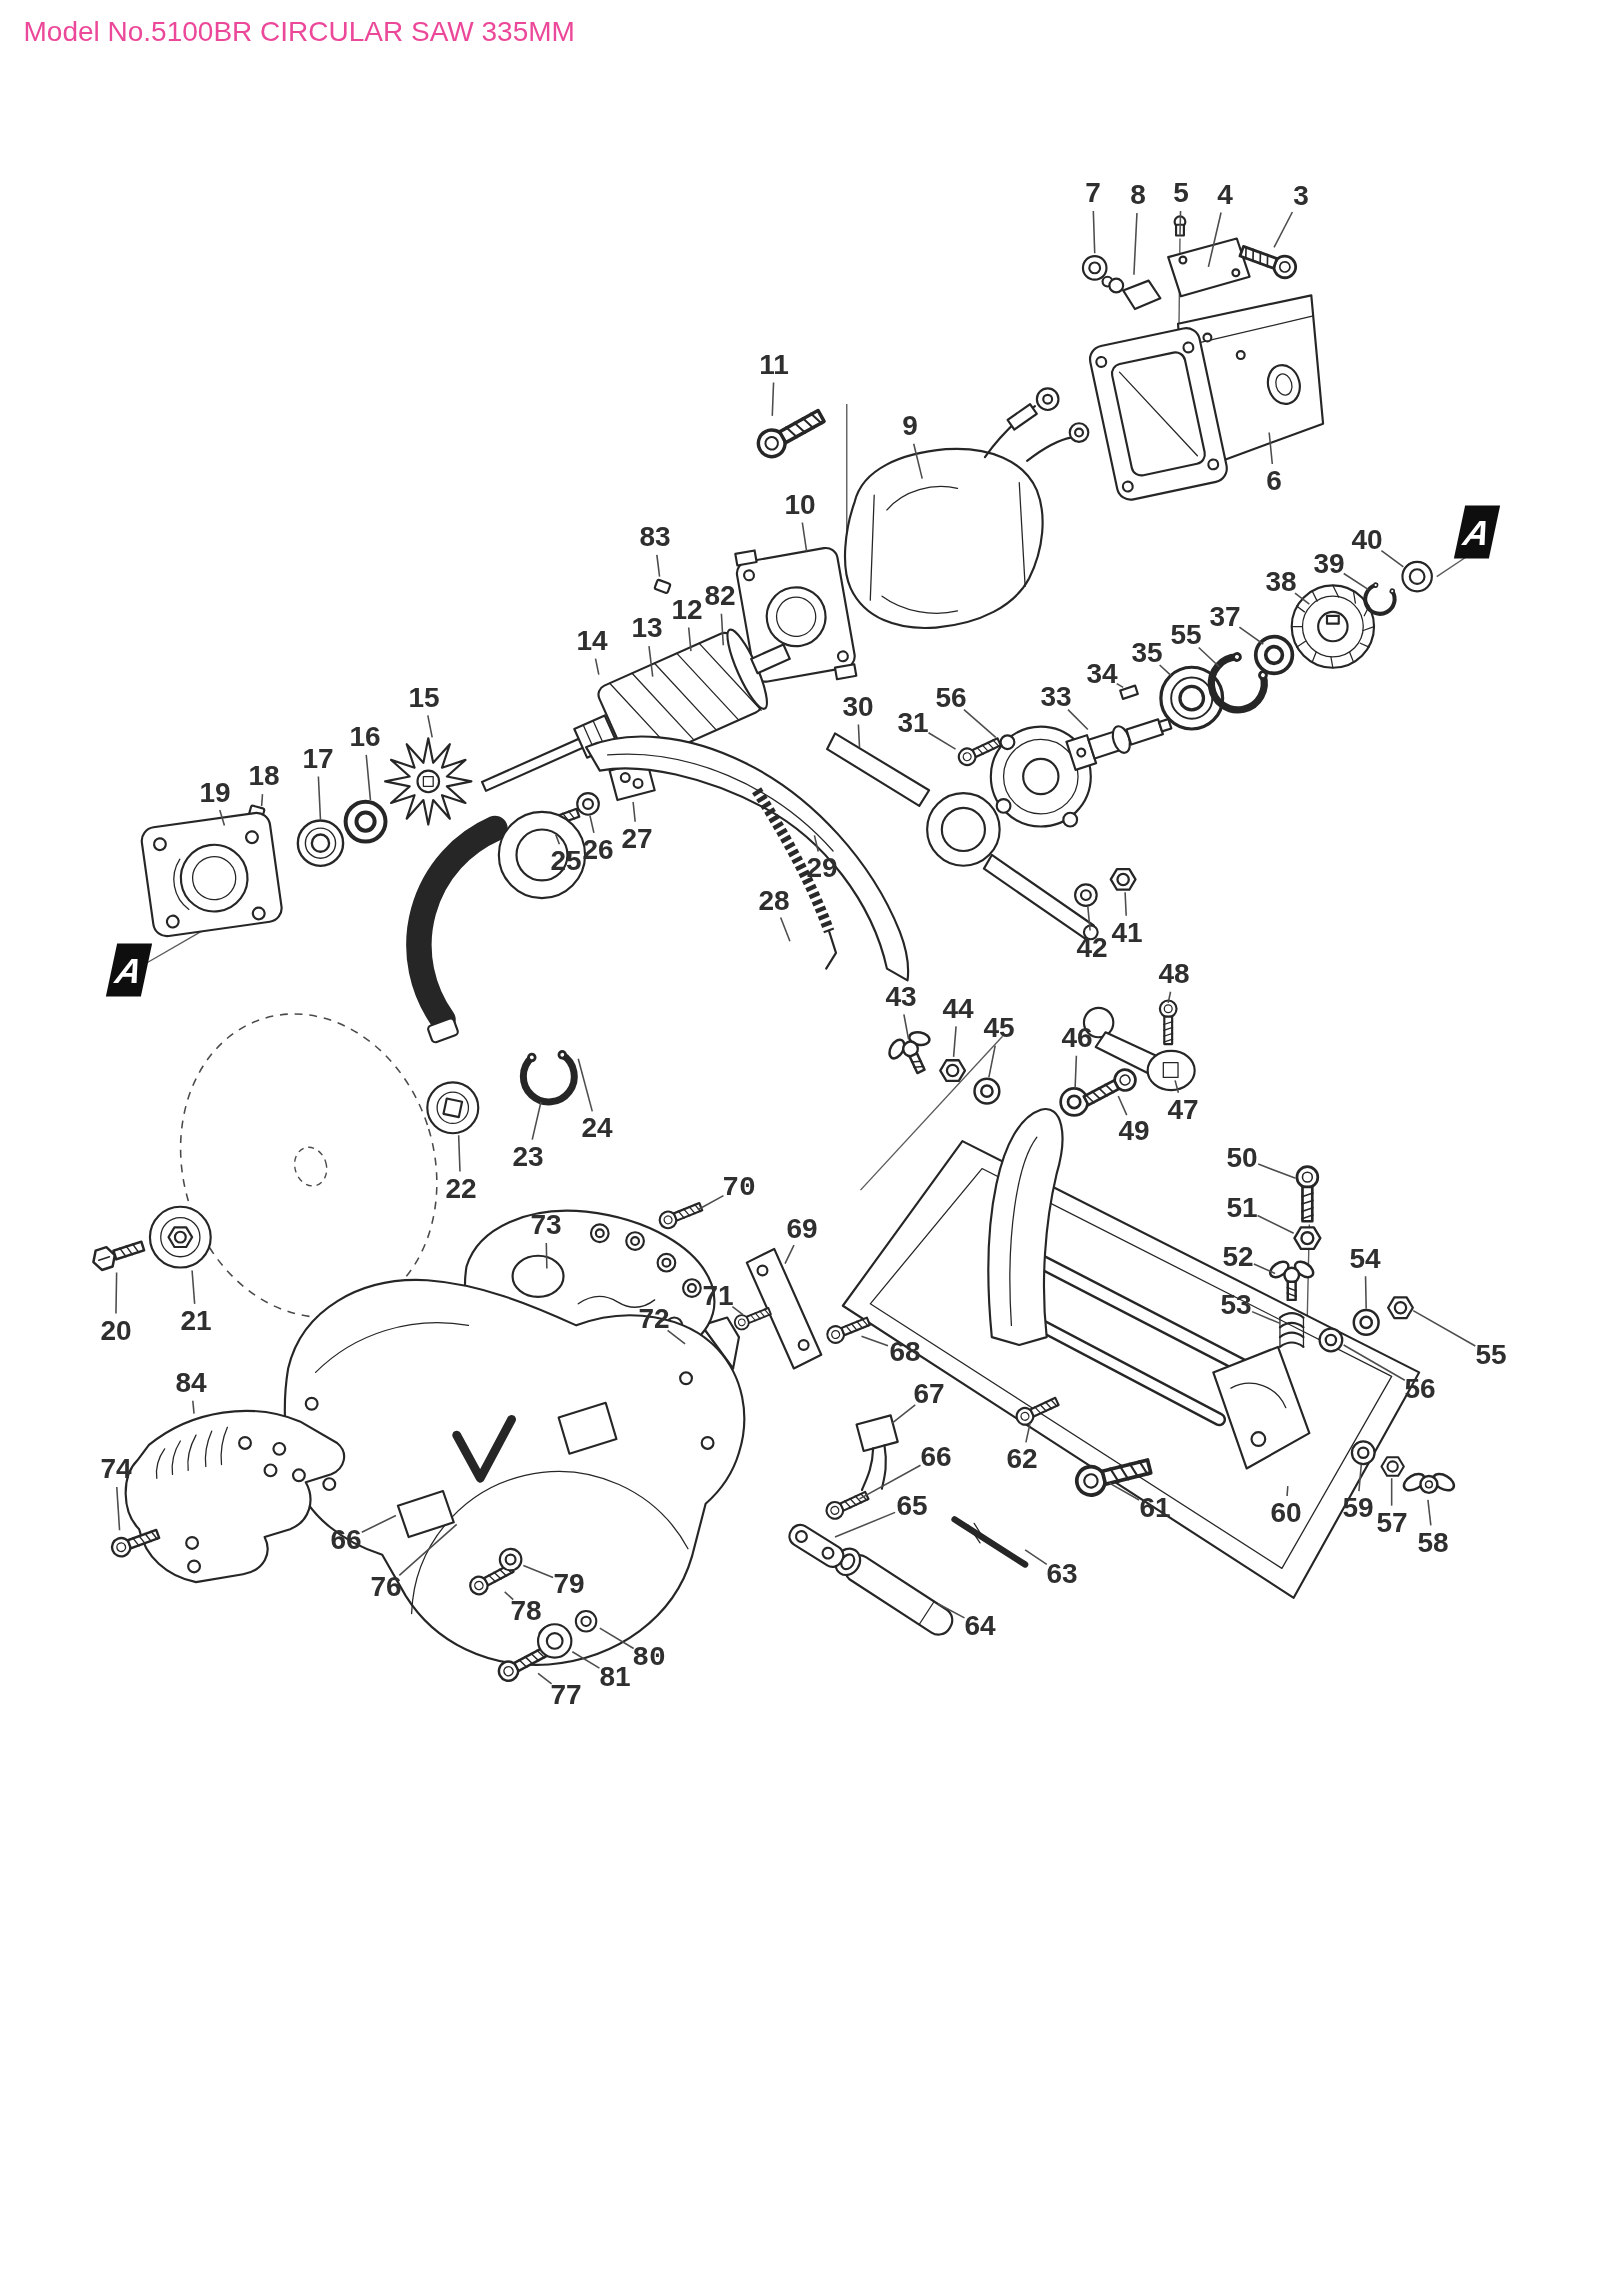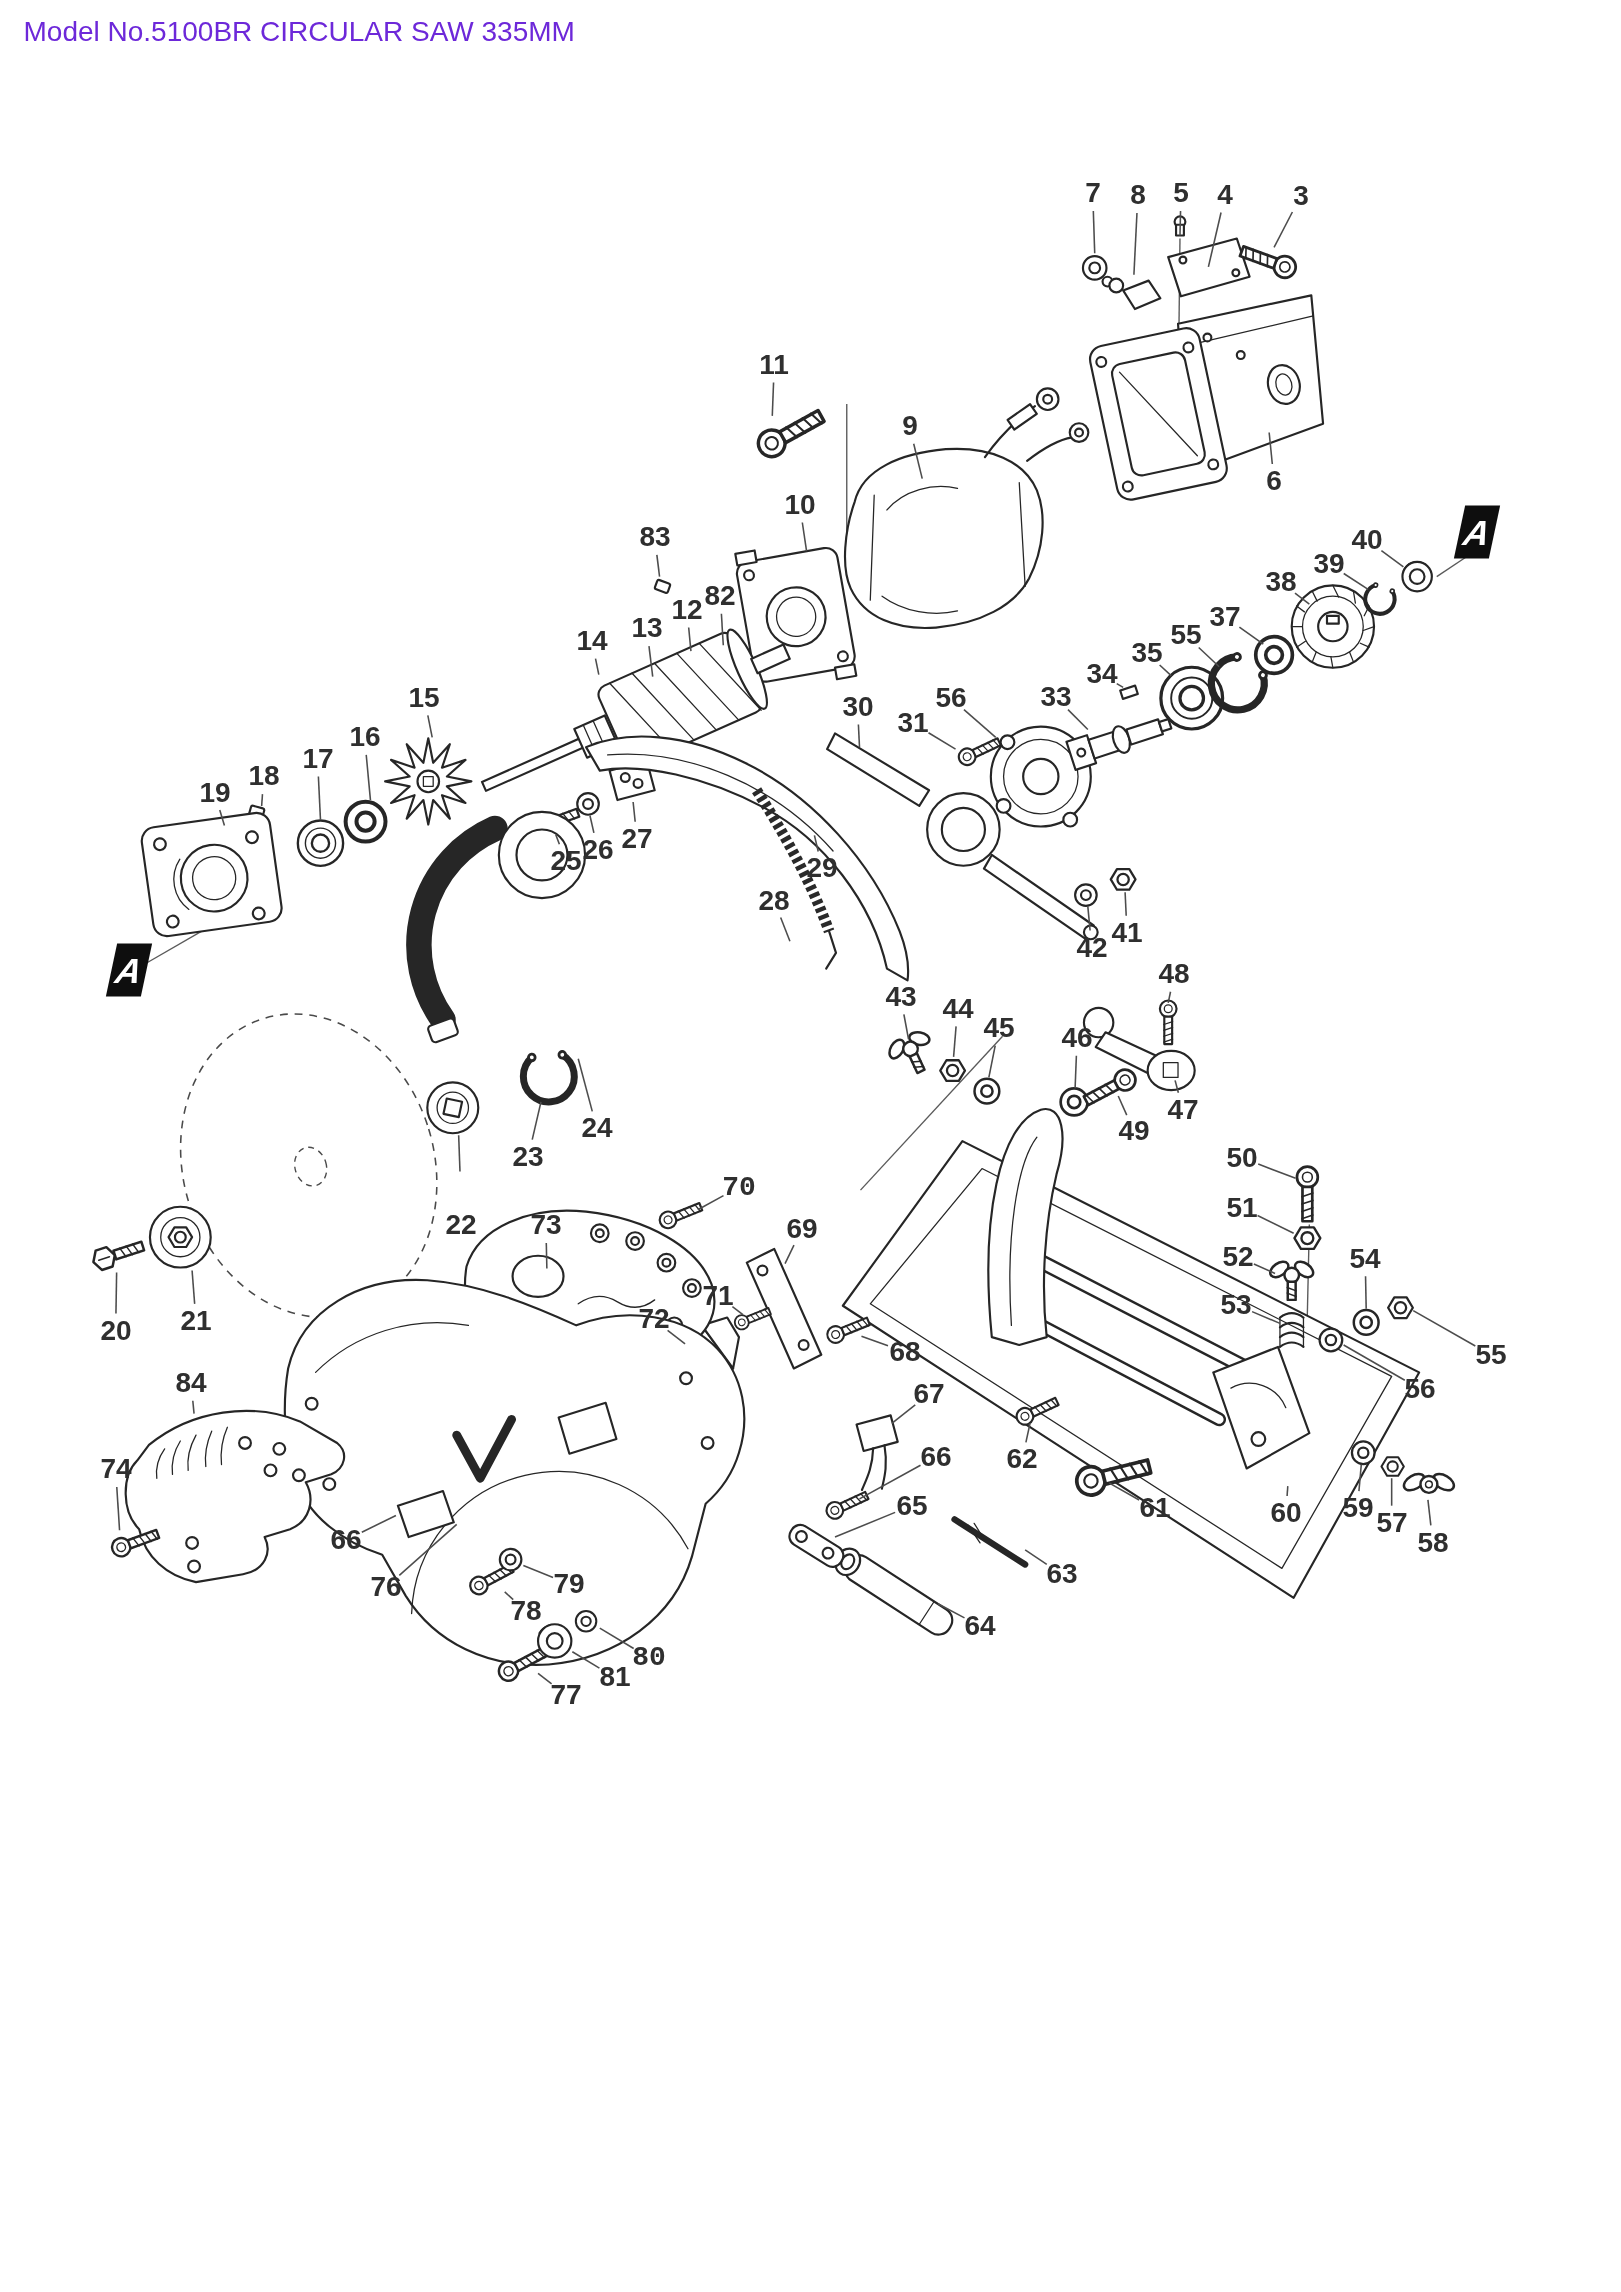--- a/index.html
+++ b/index.html
@@ -1,19 +1,19 @@
 <!DOCTYPE html>
 <html><head>
 <meta charset="utf-8">
 <style>
   html,body{margin:0;padding:0;background:#fff;}
   #stage{position:relative;width:1621px;height:2293px;background:#fff;
          font-family:"Liberation Sans",sans-serif;overflow:hidden;}
   #page-title{position:absolute;left:23.5px;top:15.7px;font-size:28px;font-weight:500;
-              color:#6d28d9;letter-spacing:0;}
+              color:#ec4899;letter-spacing:0;}
   #art{position:absolute;left:0;top:0;}
   .p{fill:#fff;stroke:#262626;stroke-width:2.2;stroke-linejoin:round;stroke-linecap:round;}
   .ln{fill:none;stroke:#262626;stroke-width:2.2;stroke-linejoin:round;stroke-linecap:round;}
   .thin{stroke-width:1.3;}
   .dash{fill:none;stroke:#4a4a4a;stroke-width:1.6;stroke-dasharray:8 7;}
   .dash2{fill:none;stroke:#4a4a4a;stroke-width:1.4;stroke-dasharray:6 5;}
   .cline{stroke:#5a5a5a;stroke-width:1.4;fill:none;}
   .leader{stroke:#4d4d4d;stroke-width:1.6;fill:none;}
   .coil{fill:none;stroke:#2a2a2a;stroke-width:11;stroke-dasharray:4.5 3.5;stroke-linecap:butt;}
   .band{fill:none;stroke:#262626;stroke-width:26;stroke-linecap:round;}
@@ -655,21 +655,21 @@
     <div class="callout" style="left: 687px; top: 610px;">12</div>
     <div class="callout" style="left: 647px; top: 628px;">13</div>
     <div class="callout" style="left: 592px; top: 641px;">14</div>
     <div class="callout" style="left: 424px; top: 698px;">15</div>
     <div class="callout" style="left: 365px; top: 737px;">16</div>
     <div class="callout" style="left: 318px; top: 759px;">17</div>
     <div class="callout" style="left: 264px; top: 776px;">18</div>
     <div class="callout" style="left: 215px; top: 793px;">19</div>
     <div class="callout" style="left: 116px; top: 1331px;">20</div>
     <div class="callout" style="left: 196px; top: 1321px;">21</div>
-    <div class="callout" style="left: 461px; top: 1189px; margin-top: 36px;">22</div>
+    <div class="callout" style="left: 461px; top: 1189px;">22</div>
     <div class="callout" style="left: 528px; top: 1157px;">23</div>
     <div class="callout" style="left: 597px; top: 1128px;">24</div>
     <div class="callout" style="left: 566px; top: 861px;">25</div>
     <div class="callout" style="left: 598px; top: 850px;">26</div>
     <div class="callout" style="left: 637px; top: 839px;">27</div>
     <div class="callout" style="left: 774px; top: 901px;">28</div>
     <div class="callout" style="left: 822px; top: 868px;">29</div>
     <div class="callout" style="left: 858px; top: 707px;">30</div>
     <div class="callout" style="left: 913px; top: 723px;">31</div>
     <div class="callout" style="left: 951px; top: 698px;">56</div>

